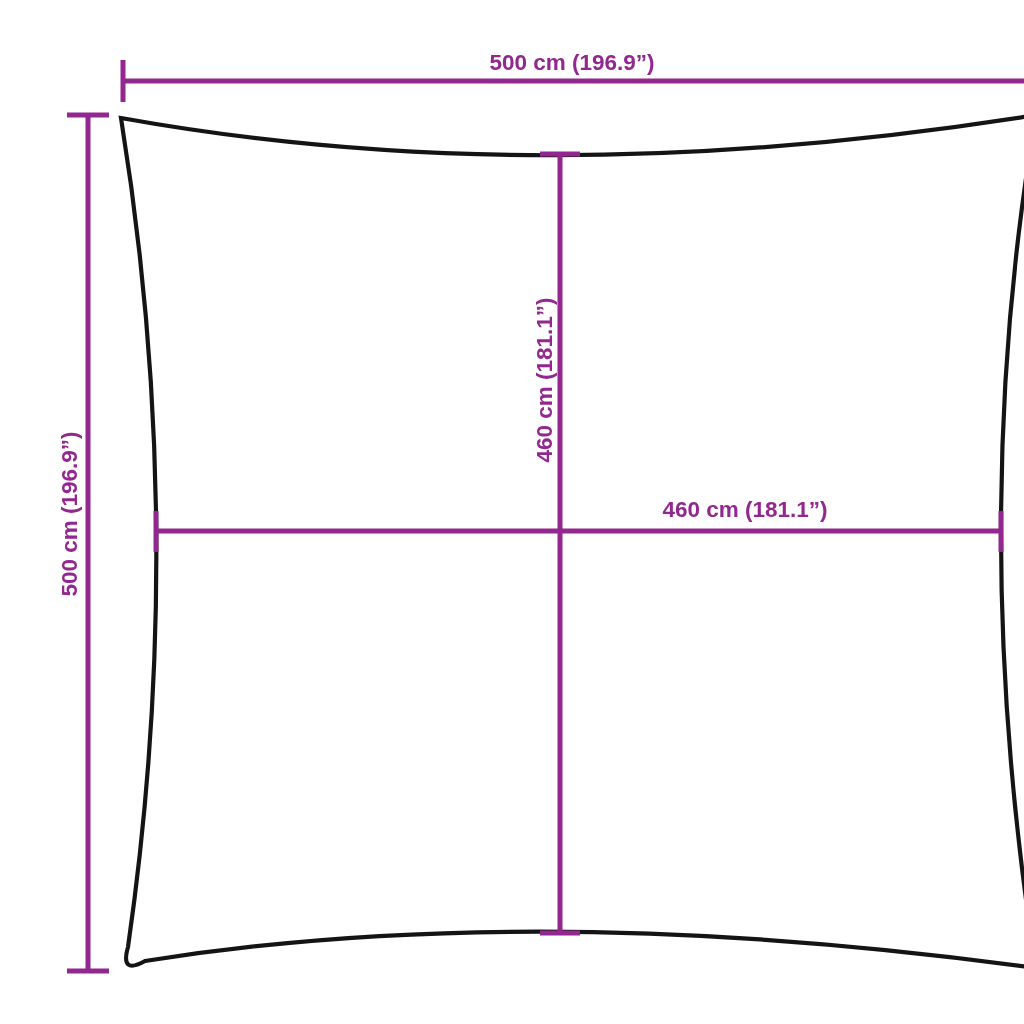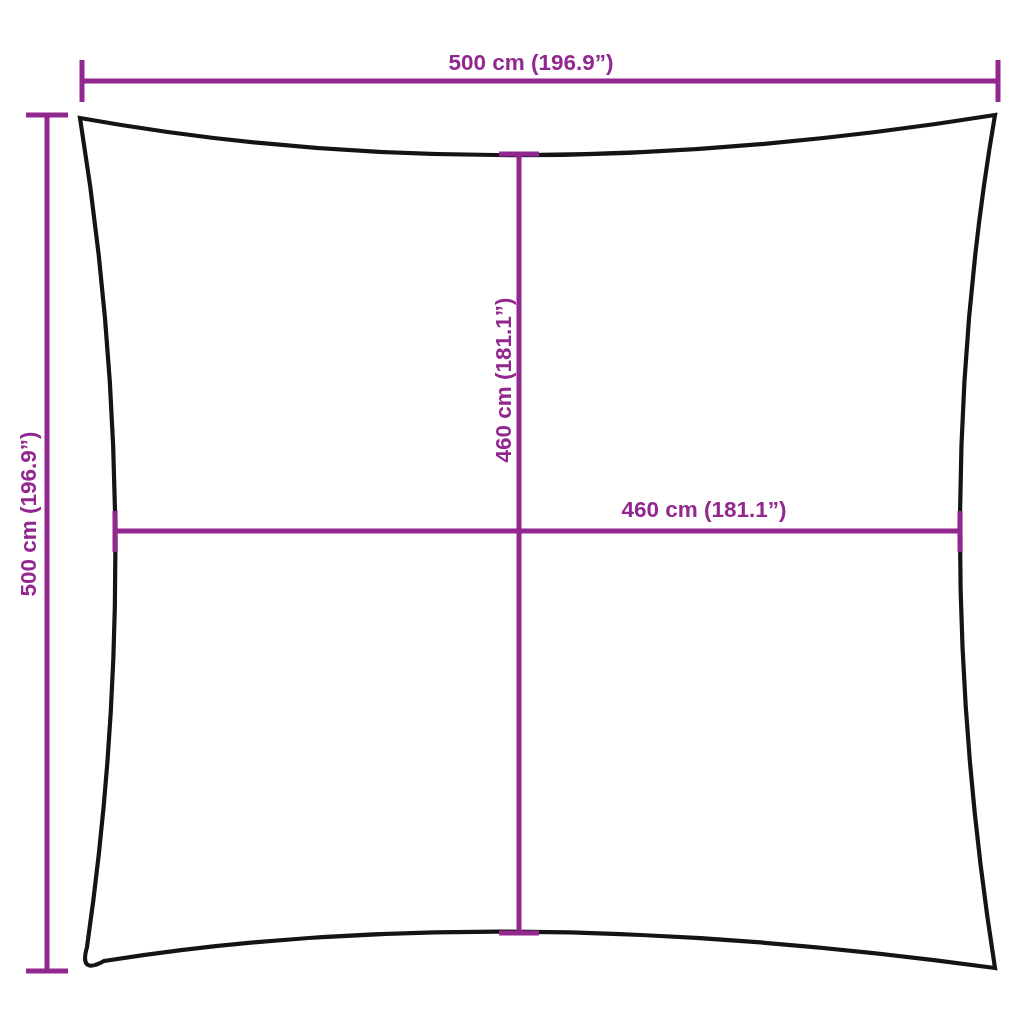--- a/index.html
+++ b/index.html
@@ -8,20 +8,21 @@
     background: #ffffff;
     width: 1024px;
     height: 1024px;
     overflow: hidden;
   }
   .stage {
     position: relative;
     width: 872px;
     height: 1024px;
     background: #ffffff;
+    margin-left: 41px;
   }
   svg.diagram {
     display: block;
     width: 1024px;
     height: 1024px;
   }
   .dim-label {
     font-family: "Liberation Sans", sans-serif;
     font-weight: bold;
     font-size: 22.5px;

